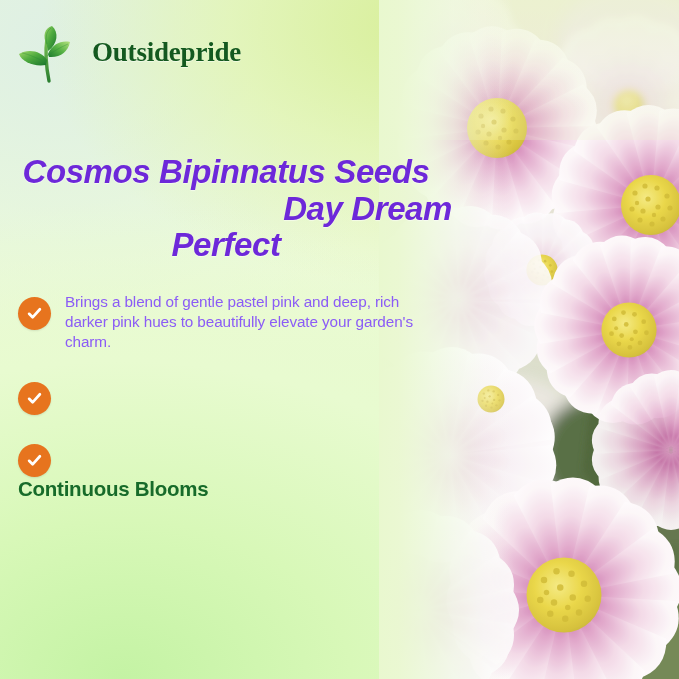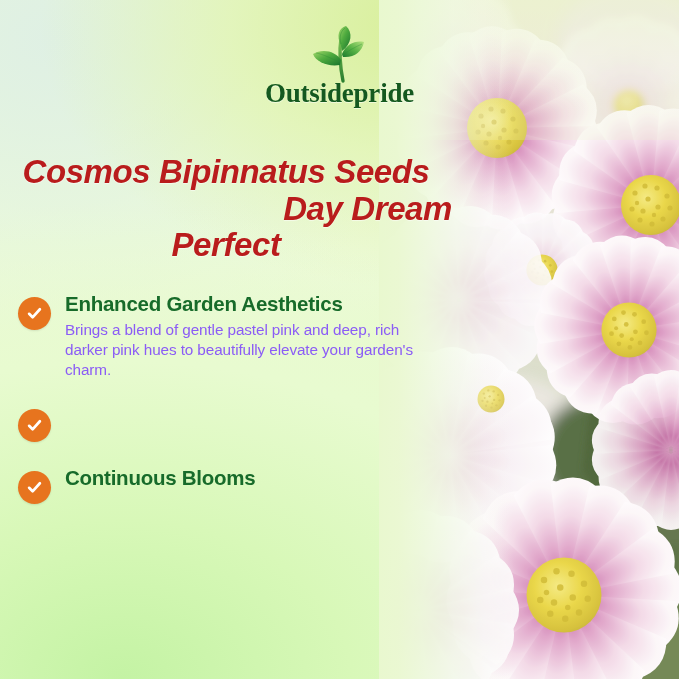--- a/index.html
+++ b/index.html
@@ -38,52 +38,52 @@
       rgba(240,250,228,0.6) 55%, rgba(246,250,240,0.26) 78%, rgba(250,250,250,0) 100%);
   }
   .photo-topfade{
     position:absolute;top:0;left:0;right:0;height:120px;
     background:linear-gradient(180deg, rgba(235,246,205,0.55) 0%, rgba(240,248,225,0.18) 60%, rgba(255,255,255,0) 100%);
   }
 
   
   .logo{
     position:absolute;top:24px;left:0;right:0;
-    display:flex;flex-direction:column;align-items:center;
+    display:flex;flex-direction:row;align-items:center;
     z-index:5;
   }
   .logo-mark{width:92px;height:62px;display:block;}
   .logo-word{
     font-family:"Liberation Serif", serif;
     font-size:27px;font-weight:700;color:#14591f;
     letter-spacing:-0.2px;line-height:1;margin-top:-6px;
     text-shadow:0 1px 0 rgba(255,255,255,0.5);
   }
 
   
   .title{
     position:absolute;top:154px;left:0;width:452px;
     text-align:center;z-index:5;
     font-family:"Liberation Sans", sans-serif;
     font-style:italic;font-weight:700;
     font-size:33px;line-height:1.11;
-    color:#b91c1c;
+    color:#6d28d9;
     letter-spacing:-0.4px;
     text-shadow:0 1px 1px rgba(255,255,255,0.55);
   }
   .title .l1{display:block;}
   .title .l2{display:block;text-align:right;}
   .title .l3{display:block;}
 
   
   .benefits{
     position:absolute;top:292px;left:18px;width:412px;z-index:5;
   }
   .benefit{display:flex;align-items:flex-start;margin-bottom:24px;}
-  .benefit:last-child{margin-bottom:0;}
+  .benefit:last-child{margin-bottom:0;flex-direction:column;}
   .check{
     flex:0 0 auto;width:33px;height:33px;border-radius:50%;
     background:#e7741e;
     display:flex;align-items:center;justify-content:center;
     margin-top:5px;margin-right:14px;
     box-shadow:0 1px 2px rgba(0,0,0,0.10);
   }
   .check svg{display:block;}
   .btext{flex:1 1 auto;min-width:0;}
   .bhead{
@@ -401,21 +401,20 @@
 
   <div class="benefits">
 
     <div class="benefit">
       <div class="check">
         <svg width="19" height="19" viewBox="0 0 24 24" aria-hidden="true">
           <path d="M5.2 12.4 L9.6 16.8 L18.8 6.6" fill="none" stroke="#ffffff" stroke-width="3.4" stroke-linecap="round" stroke-linejoin="round"></path>
         </svg>
       </div>
       <div class="btext">
-        <h3 class="bhead">Enhanced Garden Aesthetics</h3>
         <p class="bbody">Brings a blend of gentle pastel pink and deep, rich darker pink hues to beautifully elevate your garden's charm.</p>
       </div>
     </div>
 
     <div class="benefit">
       <div class="check">
         <svg width="19" height="19" viewBox="0 0 24 24" aria-hidden="true">
           <path d="M5.2 12.4 L9.6 16.8 L18.8 6.6" fill="none" stroke="#ffffff" stroke-width="3.4" stroke-linecap="round" stroke-linejoin="round"></path>
         </svg>
       </div>

